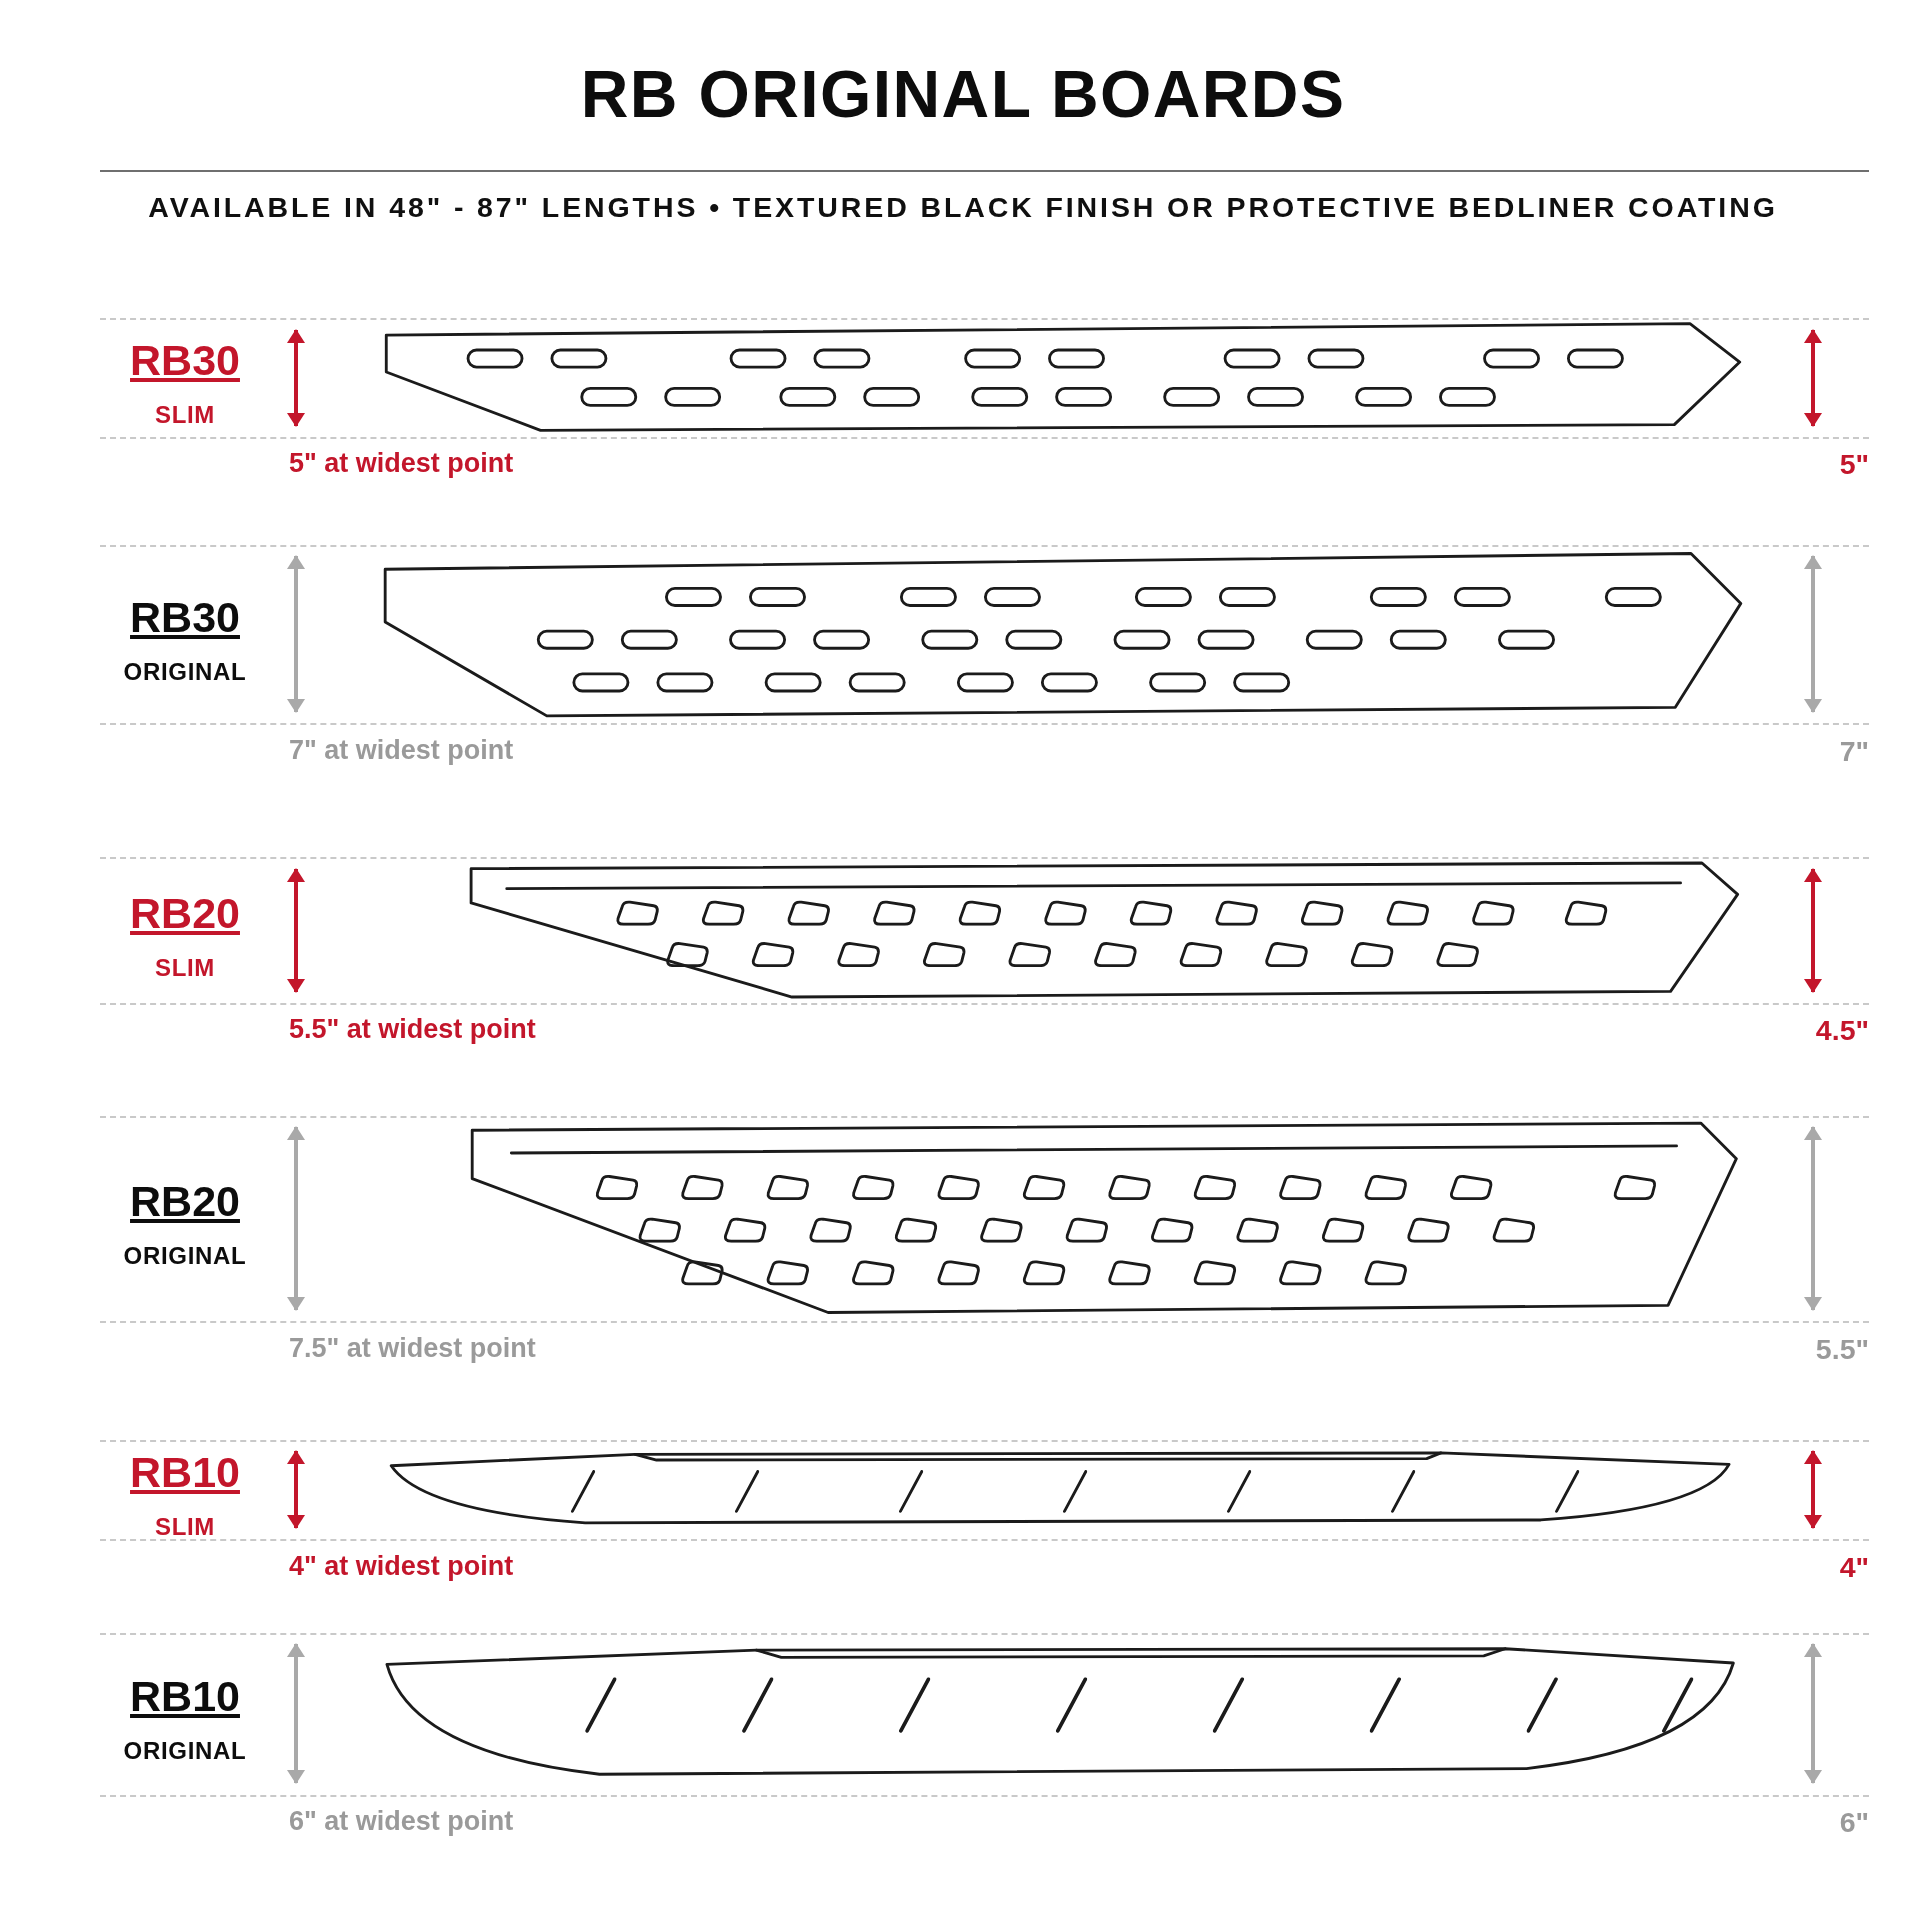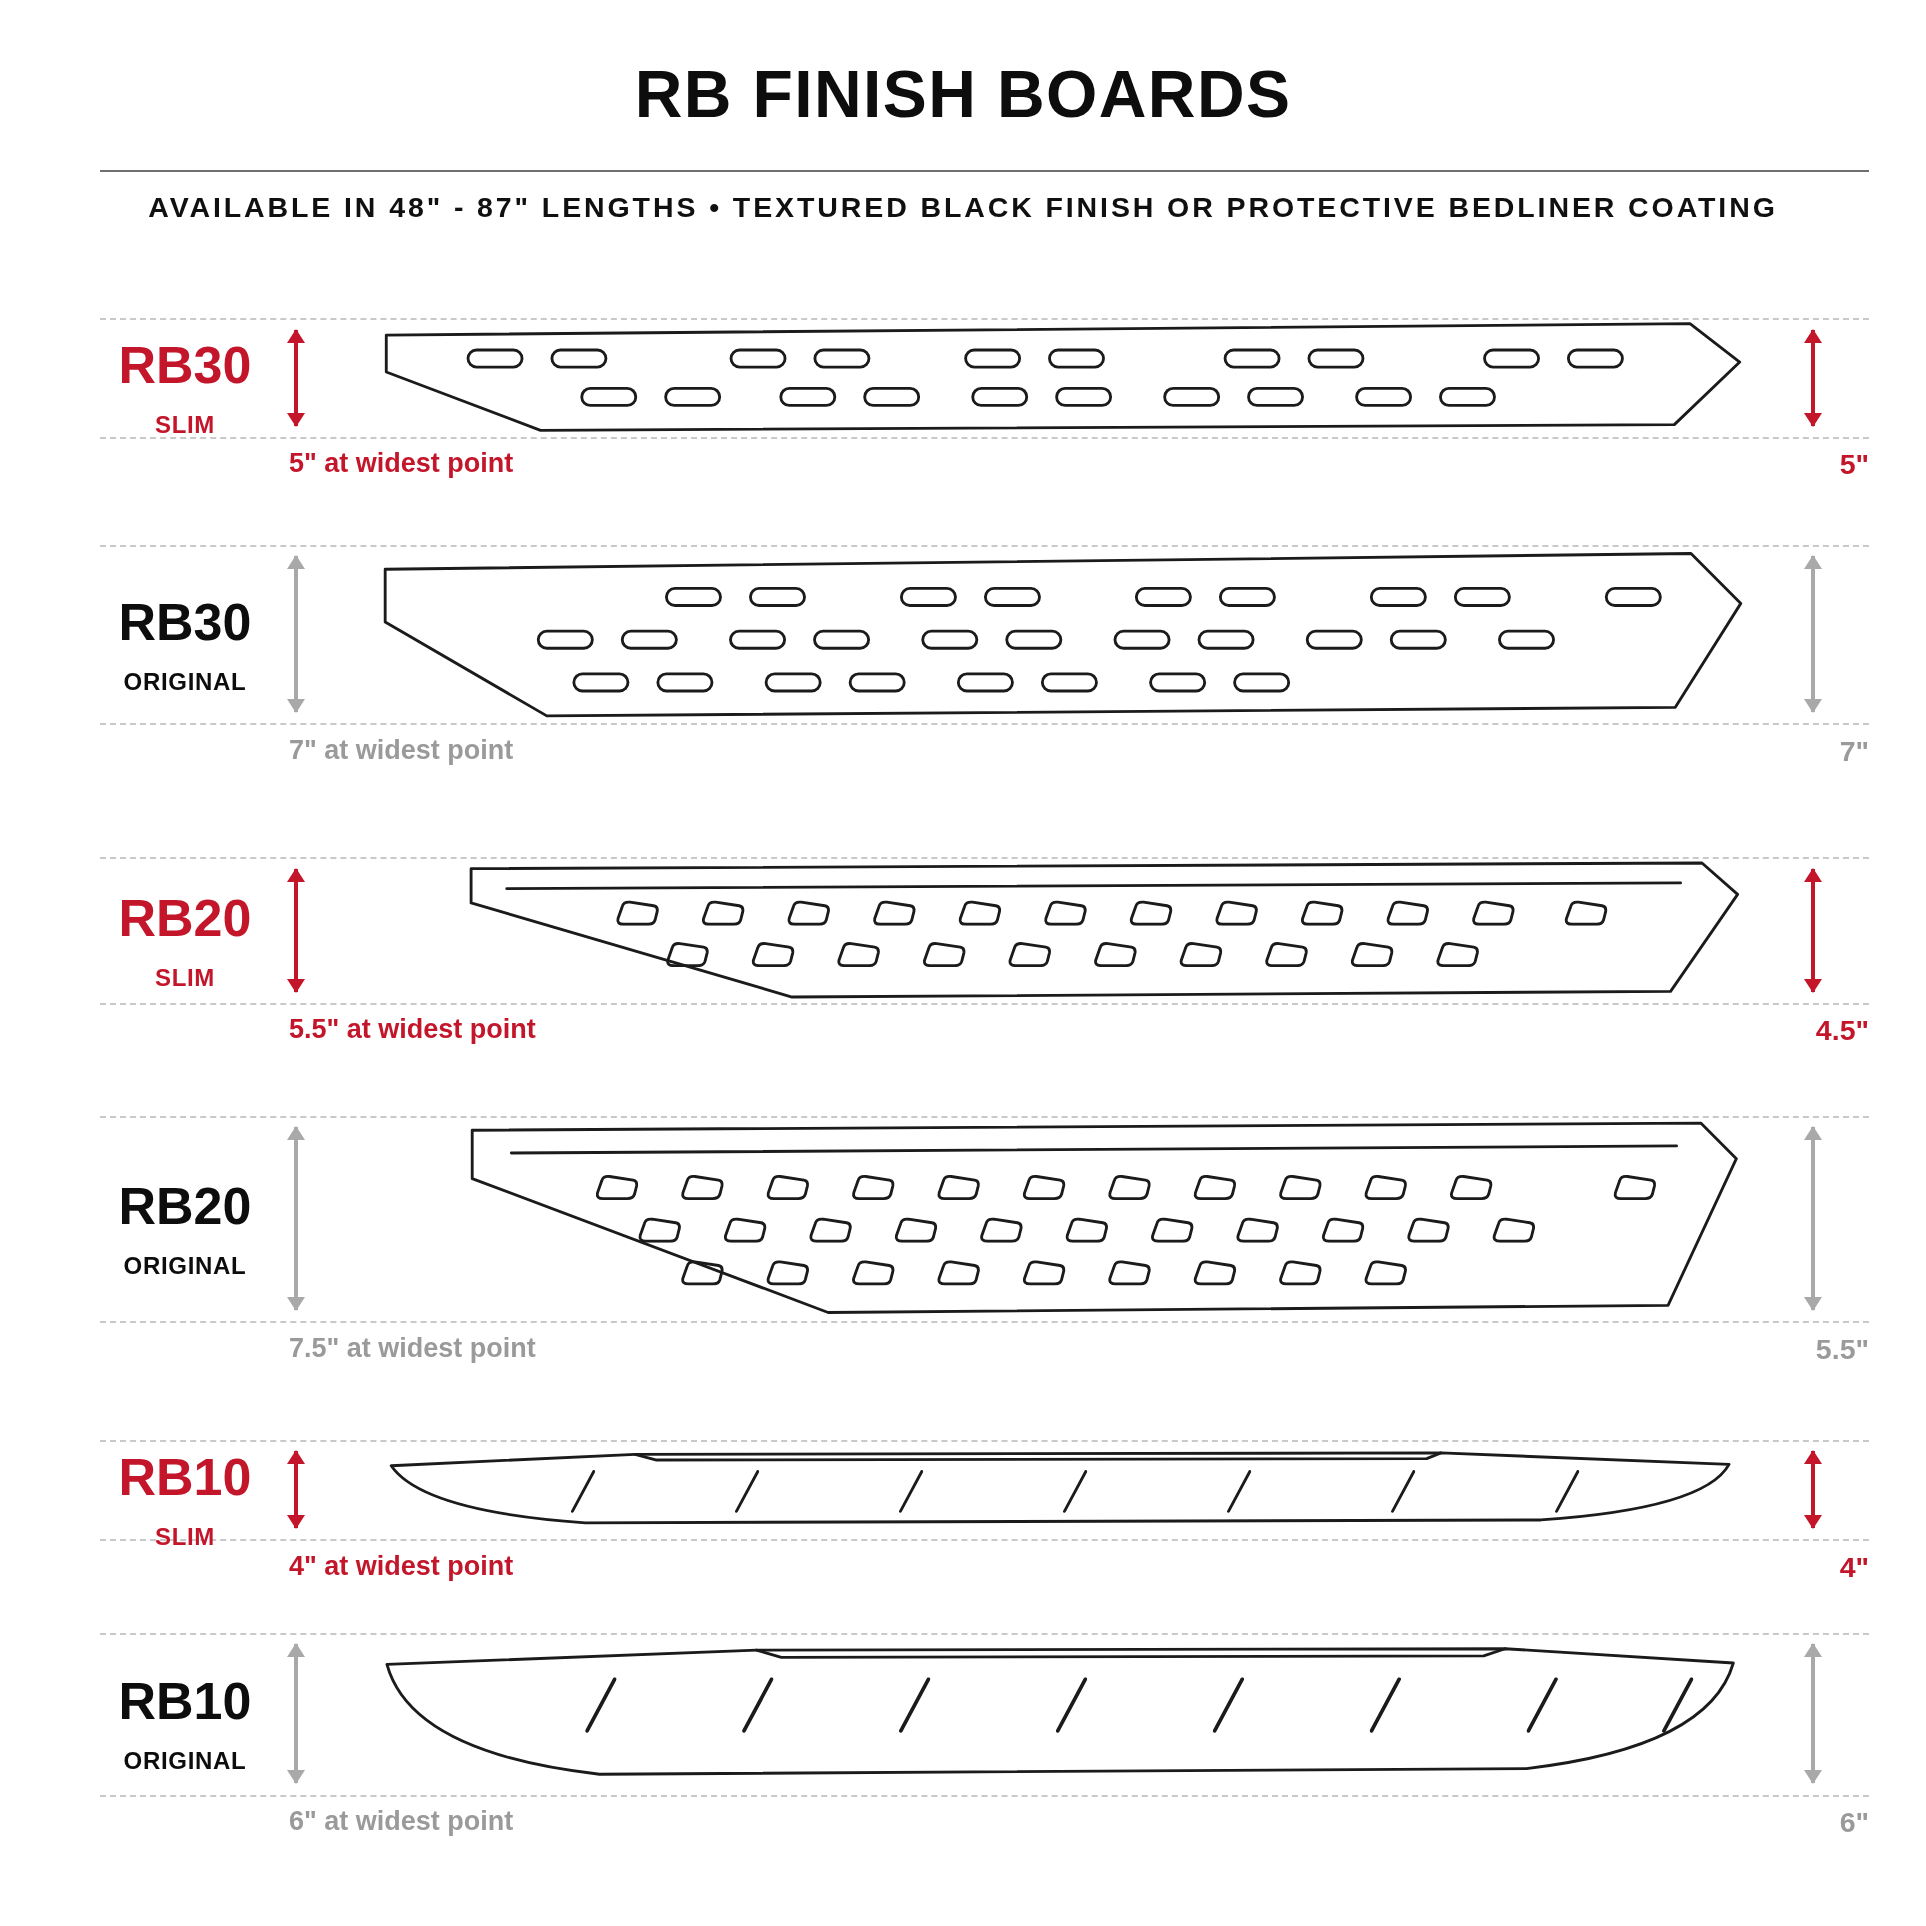--- a/index.html
+++ b/index.html
@@ -25,21 +25,21 @@
     text-align:center;font-size:28.5px;font-weight:700;letter-spacing:2.9px;
     color:#101010;
   }
   .dash{
     position:absolute;left:100px;width:1769px;height:0;
     border-top:2.1px dashed #c9c9c9;
   }
   .model{
     position:absolute;left:71px;width:228px;text-align:center;line-height:1.05;
   }
-  .model .m{display:block;font-size:52px;font-weight:800;}
+  .model .m{display:block;font-size:43px;font-weight:800;text-decoration:underline;}
   .model .v{display:block;font-size:24px;font-weight:700;letter-spacing:0.7px;margin-top:19px;}
   .slim .model .m,.slim .model .v{color:#c3162b;}
   .orig .model .m,.orig .model .v{color:#0d0d0d;}
   .board{position:absolute;left:357px;width:1412px;}
   .varrow{position:absolute;width:3.6px;}
   .varrow .bar{position:absolute;left:0;top:0;width:3.6px;height:100%;background:currentColor;}
   .varrow::before,.varrow::after{
     content:"";position:absolute;left:50%;transform:translateX(-50%);
     border-left:9.3px solid transparent;border-right:9.3px solid transparent;
   }
@@ -67,21 +67,21 @@
         <path d="M6,28 L12,11 Q14,4 23,5 L56,10 Q62,11 61,18 L58,30 Q56,36 48,36 L14,36 Q4,36 6,28 Z"></path>
       </symbol>
     <symbol id="slash" viewBox="0 0 34 60">
         <line x1="32" y1="2" x2="2" y2="58"></line>
       </symbol>
   </defs>
 </svg>
 
 <div class="stage">
 
-  <div class="title">RB FINISH BOARDS</div>
+  <div class="title">RB ORIGINAL BOARDS</div>
   <div class="title-rule"></div>
   <div class="subtitle">AVAILABLE IN 48" - 87" LENGTHS  •  TEXTURED BLACK FINISH OR PROTECTIVE BEDLINER COATING</div>
 
   <div class="slim">
     <div class="dash" style="top:318px"></div>
     <div class="dash" style="top:437px"></div>
     <div class="model" style="top:338px">
       <span class="m">RB30</span>
       <span class="v">SLIM</span>
     </div>

